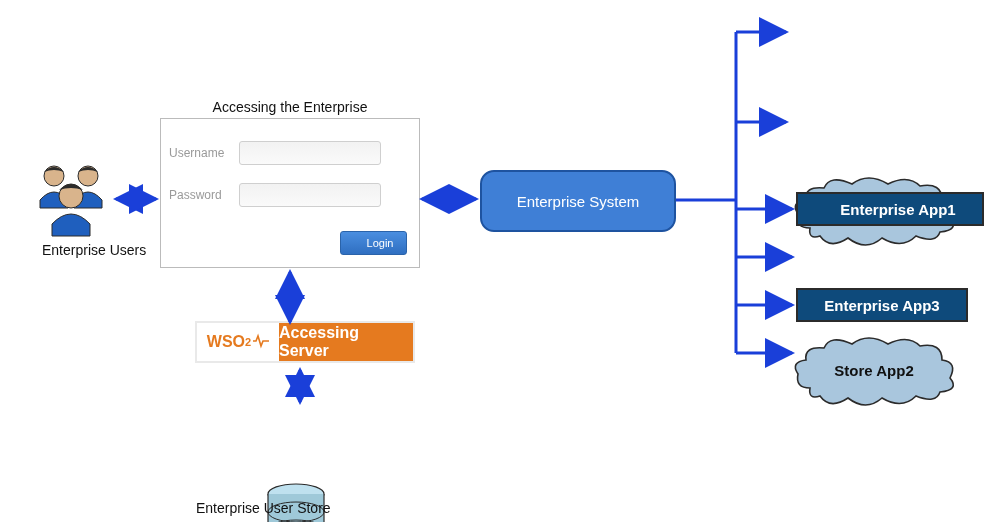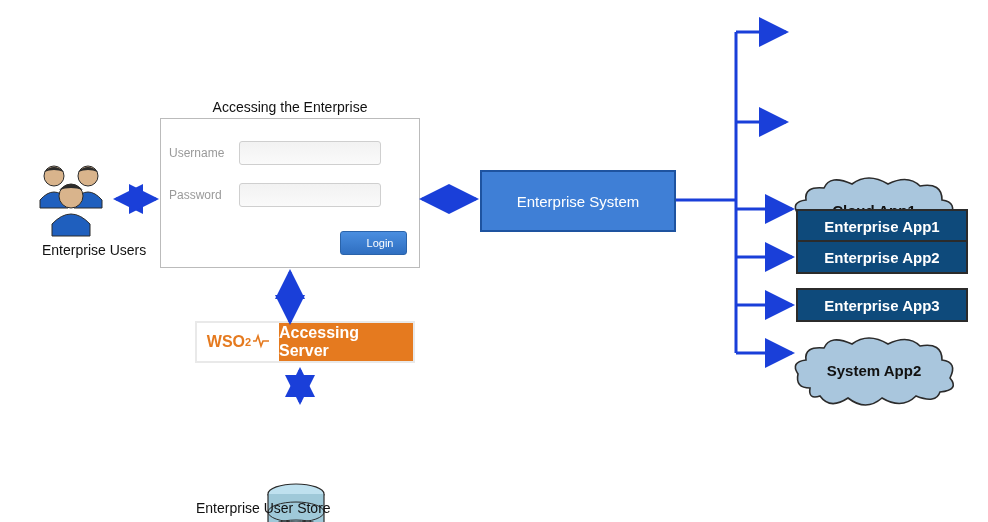--- a/index.html
+++ b/index.html
@@ -102,42 +102,39 @@
       <ellipse cx="36" cy="32" rx="28" ry="10" fill="none" stroke="#2b2b2b" stroke-width="1"></ellipse>
       <ellipse cx="36" cy="50" rx="28" ry="10" fill="none" stroke="#2b2b2b" stroke-width="1"></ellipse>
 
       <circle cx="72" cy="58" r="10" fill="#d9b48c" stroke="#2b2b2b" stroke-width="1"></circle>
       <path d="M62 54 Q72 44 82 54 Q72 50 62 54 Z" fill="#2b2b2b"></path>
       <path d="M58 86 Q72 66 86 86 L86 96 L58 96 Z" fill="#1f5fbe" stroke="#2b2b2b" stroke-width="1"></path>
     </svg>
   </div>
   <div class="abs store-label" style="left:196px; top:500px;">Enterprise User Store</div>
 
-  <div class="abs ent-system" style="left:480px; top:170px;">
+  <div class="abs ent-system" style="left:480px; top:170px;border-radius:14px;">
     <span>Enterprise System</span>
   </div>
 
   <div class="abs cloud" style="left:790px; top:0px;">
     <svg width="168" height="70">
       <path d="M20 50 Q5 50 8 36 Q0 24 16 22 Q14 8 34 10 Q40 -4 62 6 Q78 -6 98 6 Q118 -4 130 8 Q152 4 152 22 Q168 24 160 40 Q170 52 150 54 Q146 66 126 58 Q112 72 92 60 Q76 74 58 60 Q40 72 30 58 Q18 62 20 50 Z" fill="#a9c6dd" stroke="#2b2b2b" stroke-width="1.6"></path>
     </svg>
     <div class="cloud-label">Cloud App1</div>
   </div>
   <div class="abs cloud" style="left:790px; top:90px;">
     <svg width="168" height="70">
       <path d="M20 50 Q5 50 8 36 Q0 24 16 22 Q14 8 34 10 Q40 -4 62 6 Q78 -6 98 6 Q118 -4 130 8 Q152 4 152 22 Q168 24 160 40 Q170 52 150 54 Q146 66 126 58 Q112 72 92 60 Q76 74 58 60 Q40 72 30 58 Q18 62 20 50 Z" fill="#a9c6dd" stroke="#2b2b2b" stroke-width="1.6"></path>
     </svg>
-    <div class="cloud-label">System App2</div>
+    <div class="cloud-label">Store App2</div>
   </div>
 
-  <div class="abs eapp" style="left:796px; top:209px;">
+  <div class="abs eapp" style="left:796px; top:192px;padding-left:16px;">
       <span>Enterprise App1</span>
-    </div>
-  <div class="abs eapp" style="left:796px; top:240px;">
-      <span>Enterprise App2</span>
     </div>
   <div class="abs eapp" style="left:796px; top:288px;">
       <span>Enterprise App3</span>
     </div>
 
   <svg class="abs" style="left:0; top:0;" width="988" height="522">
     <defs>
       <marker id="ahead" markerWidth="12" markerHeight="12" refX="9" refY="5" orient="auto">
         <path d="M0 0 L10 5 L0 10 Z" fill="#1a3fd9"></path>
       </marker>

